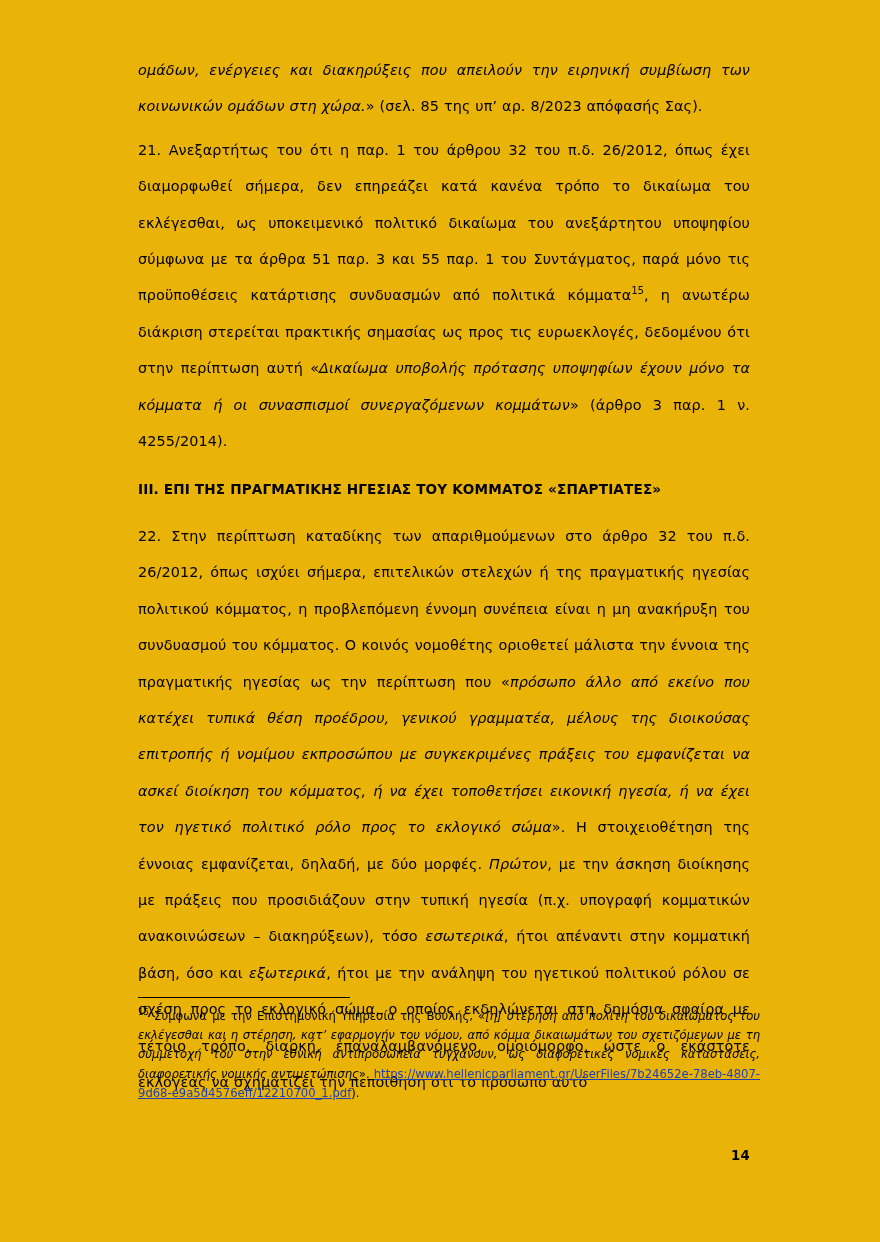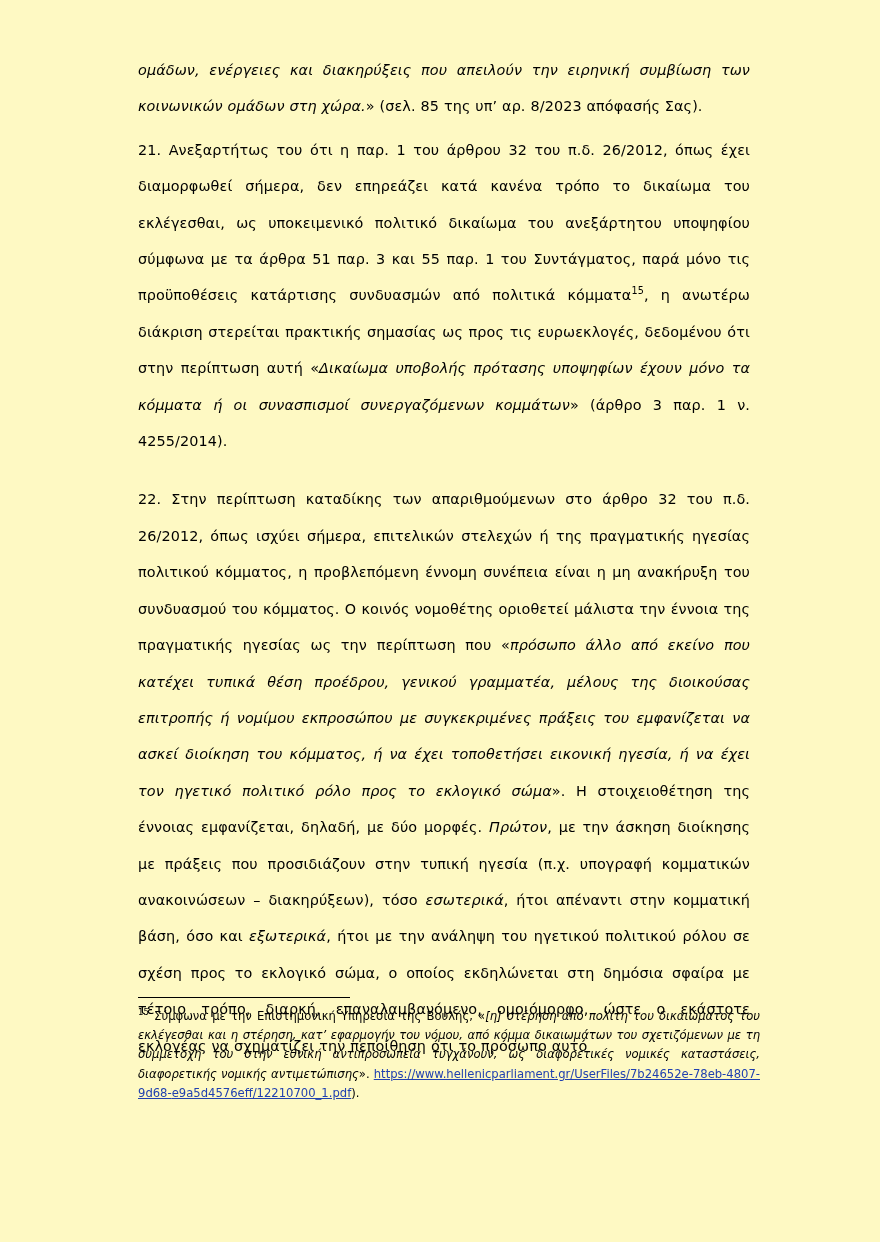--- a/index.html
+++ b/index.html
@@ -5,21 +5,21 @@
 <style>
   html, body {
     margin: 0;
     padding: 0;
     background: #ffffff;
   }
   .page {
     position: relative;
     width: 880px;
     height: 1242px;
-    background: #fef9c3;
+    background: #eab308;
     margin: 0 auto;
     overflow: hidden;
     font-family: "DejaVu Sans", "Liberation Sans", sans-serif;
     color: #000000;
   }
   .content {
     position: absolute;
     left: 138px;
     top: 52px;
     width: 612px;
@@ -127,30 +127,32 @@
     </p>
 
     <div class="par-gap"></div>
 
     <p class="body-par">
       <span>21.</span><span> Ανεξαρτήτως του ότι η παρ. 1 του άρθρου 32 του π.δ. 26/2012, όπως έχει διαμορφωθεί σήμερα, δεν επηρεάζει κατά κανένα τρόπο το δικαίωμα του εκλέγεσθαι, ως υποκειμενικό πολιτικό δικαίωμα του ανεξάρτητου υποψηφίου σύμφωνα με τα άρθρα 51 παρ. 3 και 55 παρ. 1 του Συντάγματος, παρά μόνο τις προϋποθέσεις κατάρτισης συνδυασμών από πολιτικά κόμματα</span><sup class="fnref">15</sup><span>, η ανωτέρω διάκριση στερείται πρακτικής σημασίας ως προς τις ευρωεκλογές, δεδομένου ότι στην περίπτωση αυτή «</span><span class="it">Δικαίωμα υποβολής πρότασης υποψηφίων έχουν μόνο τα κόμματα ή οι συνασπισμοί συνεργαζόμενων κομμάτων</span><span>» (άρθρο 3 παρ. 1 ν. 4255/2014).</span>
     </p>
 
     <div class="heading-gap-top"></div>
 
+    <h3 class="section-heading">III. ΕΠΙ ΤΗΣ ΠΡΑΓΜΑΤΙΚΗΣ ΗΓΕΣΙΑΣ ΤΟΥ ΚΟΜΜΑΤΟΣ «ΣΠΑΡΤΙΑΤΕΣ»</h3>
 
     <div class="heading-gap-bottom"></div>
 
     <p class="body-par">
       <span>22.</span><span> Στην περίπτωση καταδίκης των απαριθμούμενων στο άρθρο 32 του π.δ. 26/2012, όπως ισχύει σήμερα, επιτελικών στελεχών ή της πραγματικής ηγεσίας πολιτικού κόμματος, η προβλεπόμενη έννομη συνέπεια είναι η μη ανακήρυξη του συνδυασμού του κόμματος. Ο κοινός νομοθέτης οριοθετεί μάλιστα την έννοια της πραγματικής ηγεσίας ως την περίπτωση που «</span><span class="it">πρόσωπο άλλο από εκείνο που κατέχει τυπικά θέση προέδρου, γενικού γραμματέα, μέλους της διοικούσας επιτροπής ή νομίμου εκπροσώπου με συγκεκριμένες πράξεις του εμφανίζεται να ασκεί διοίκηση του κόμματος, ή να έχει τοποθετήσει εικονική ηγεσία, ή να έχει τον ηγετικό πολιτικό ρόλο προς το εκλογικό σώμα</span><span>». Η στοιχειοθέτηση της έννοιας εμφανίζεται, δηλαδή, με δύο μορφές. </span><span class="it">Πρώτον</span><span>, με την άσκηση διοίκησης με πράξεις που προσιδιάζουν στην τυπική ηγεσία (π.χ. υπογραφή κομματικών ανακοινώσεων – διακηρύξεων), τόσο </span><span class="it">εσωτερικά</span><span>, ήτοι απέναντι στην κομματική βάση, όσο και </span><span class="it">εξωτερικά</span><span>, ήτοι με την ανάληψη του ηγετικού πολιτικού ρόλου σε σχέση προς το εκλογικό σώμα, ο οποίος εκδηλώνεται στη δημόσια σφαίρα με τέτοιο τρόπο, διαρκή, επαναλαμβανόμενο, ομοιόμορφο, ώστε ο εκάστοτε εκλογέας να σχηματίζει την πεποίθηση ότι το πρόσωπο αυτό</span>
     </p>
 
   </div>
 
   <div class="footnote-zone">
     <div class="footnote-rule"></div>
     <p class="footnote">
       <span class="fn-num">15</span><span class="fn-lead"> Σύμφωνα με την Επιστημονική Υπηρεσία της Βουλής, «</span><span class="fn-quote">[η] στέρηση από πολίτη του δικαιώματος του εκλέγεσθαι και η στέρηση, κατ’ εφαρμογήν του νόμου, από κόμμα δικαιωμάτων του σχετιζόμενων με τη συμμετοχή του στην εθνική αντιπροσωπεία τυγχάνουν, ως διαφορετικές νομικές καταστάσεις, διαφορετικής νομικής αντιμετώπισης</span><span class="fn-lead">». </span><span class="url-block"><a class="ext-link" href="#"><span>https://www.hellenicparliament.gr/UserFiles/7b24652e-78eb-4807-9d68-</span><span>e9a5d4576eff/12210700_1.pdf</span></a></span><span class="fn-lead">).</span>
     </p>
   </div>
 
+  <div class="page-number">14</div>
 
 </div>
 
 </body></html>

